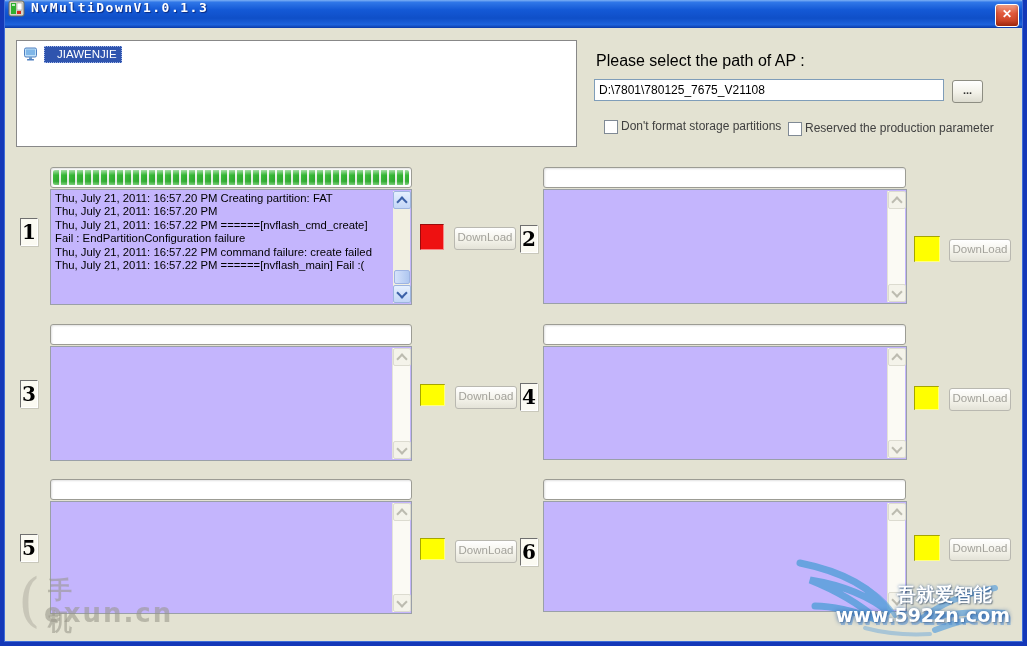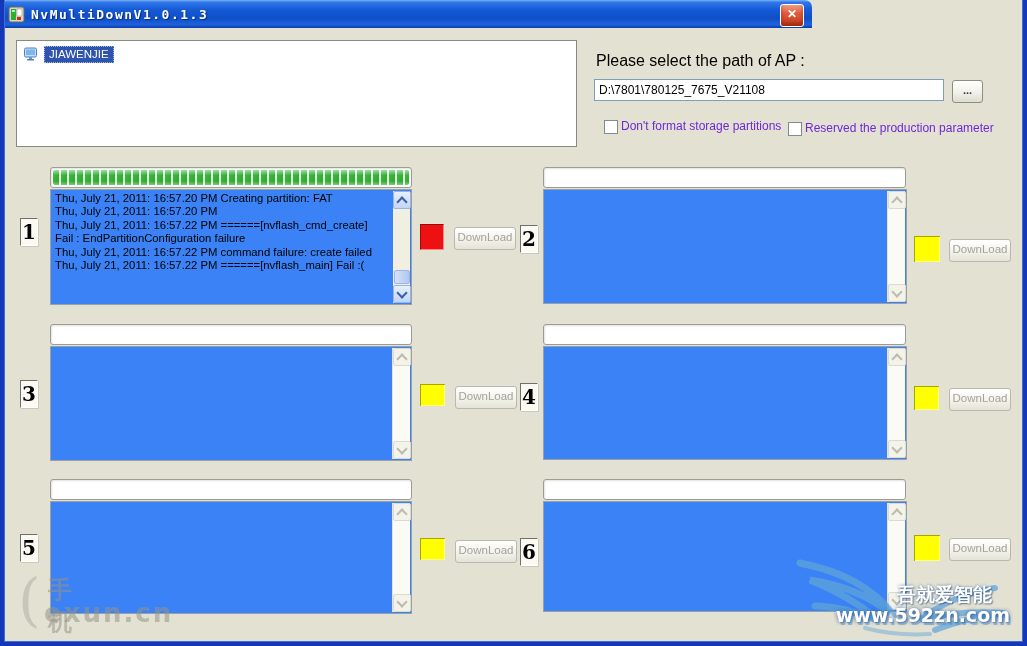--- a/index.html
+++ b/index.html
@@ -3,55 +3,55 @@
 <meta charset="utf-8">
 <style>
   html,body{margin:0;padding:0;width:1027px;height:646px;overflow:hidden;
     font-family:"Liberation Sans", sans-serif;}
   .window{position:relative;width:1027px;height:646px;background:#E3E2D2;overflow:hidden;}
   
   .frame-edge{position:absolute;inset:0;pointer-events:none;z-index:60;
     border:4px solid #1438B8;border-top:none;
     box-shadow:inset 1px 0 0 #3E6CD8, inset -1px 0 0 #3E6CD8, inset 0 -1px 0 #3E6CD8;}
   
-  .titlebar{position:absolute;left:0;top:0;width:812px;height:28px;z-index:55;
+  .titlebar{position:absolute;left:0;top:0;width:1027px;height:28px;z-index:55;
     border-radius:7px 7px 0 0;
     background:linear-gradient(180deg,#7EB1F5 0%,#3077E8 8%,#1459D6 35%,#0F4FC8 65%,#1E63DC 88%,#0A3AA8 100%);
-    display:flex;align-items:center;}
+    display:flex;}
   .app-icon{width:17px;height:17px;margin:0 6px 0 8px;flex:0 0 auto;}
   .title-text{color:#fff;font:bold 13px "DejaVu Sans Mono", monospace;letter-spacing:1.5px;
     text-shadow:1px 1px 1px #0A2A80;}
   .close-btn{position:absolute;right:8px;top:4px;width:22px;height:21px;border-radius:3px;
     border:1px solid #fff;
     background:linear-gradient(180deg,#F0A086 0%,#E25A3C 40%,#C33C1B 100%);
     color:#fff;font:bold 12px "Liberation Sans",sans-serif;line-height:19px;text-align:center;
     box-shadow:inset 0 -3px 4px rgba(120,20,0,.5);cursor:default;}
   
   .listbox{position:absolute;left:16px;top:40px;width:559px;height:105px;background:#fff;
     border:1px solid #888;}
   .tree-item{position:absolute;left:6px;top:4px;display:flex;align-items:center;height:18px;}
   .tree-item .lbl{margin-left:6px;background:#2F54AE;color:#fff;font-size:11.5px;
-    padding:1px 4px 2px 4px;border:1px dotted #9FB4E8;}
+    padding:1px 4px 2px 12px;border:1px dotted #9FB4E8;}
   .ap-label{position:absolute;left:596px;top:52px;font-size:16px;color:#000;}
   .path-input{position:absolute;left:594px;top:79px;width:340px;height:18px;
     border:1px solid #7F9DB9;background:#fff;font-size:12px;padding:1px 4px;color:#000;}
   .browse-btn{position:absolute;left:952px;top:80px;width:29px;height:21px;border-radius:3px;
     border:1px solid #8D8D82;background:linear-gradient(180deg,#fff 0%,#F2F1E8 55%,#DDDCD0 100%);
     font:bold 11px "Liberation Sans",sans-serif;color:#333;text-align:center;line-height:18px;}
   .cb-box{position:absolute;width:12px;height:12px;background:#fff;border:1px solid #808A95;}
-  .cb-label{position:absolute;font-size:12px;color:#6d28d9;}
+  .cb-label{position:absolute;font-size:12px;color:#404040;}
   
   .pbar{position:absolute;height:19px;background:#fff;border:1px solid #9C9C94;border-radius:3px;
     box-shadow:inset 1px 1px 2px rgba(0,0,0,.12);}
   .pfill{position:absolute;left:2px;top:2px;bottom:2px;border-radius:2px;overflow:hidden;
     background:
       linear-gradient(180deg,rgba(255,255,255,.55) 0%,rgba(255,255,255,0) 35%,rgba(0,0,0,.05) 75%,rgba(255,255,255,.35) 100%),
       repeating-linear-gradient(90deg,#3CBC3C 0px,#2FAF2F 6px,#EAF6EA 6px,#EAF6EA 8px);}
   
-  .logbox{position:absolute;background:#3b82f6;border:1px solid #9AA0A8;overflow:hidden;}
+  .logbox{position:absolute;background:#c4b5fd;border:1px solid #9AA0A8;overflow:hidden;}
   .logtext{position:absolute;left:4px;top:2px;right:20px;font-size:11.3px;line-height:13.4px;color:#000;}
   .scroll{position:absolute;top:1px;right:1px;bottom:1px;width:17px;}
   .scroll.active{background:#F1EFE2;}
   .scroll.disabled{background:#FBFAF4;border-left:1px solid #E4E3D8;}
   .sb-btn{position:absolute;left:0;width:16px;height:16px;border-radius:2px;
     display:flex;align-items:center;justify-content:center;}
   .scroll.active .sb-btn{background:linear-gradient(180deg,#E6F0FE 0%,#C3D6F7 100%);border:1px solid #9DB4E0;}
   .scroll.disabled .sb-btn{background:#F4F3EA;border:1px solid #DCDBD0;}
   .sb-up{top:0;} .sb-dn{bottom:0;}
   .chev{width:6px;height:6px;border-right:2px solid #3C61A8;border-bottom:2px solid #3C61A8;}

